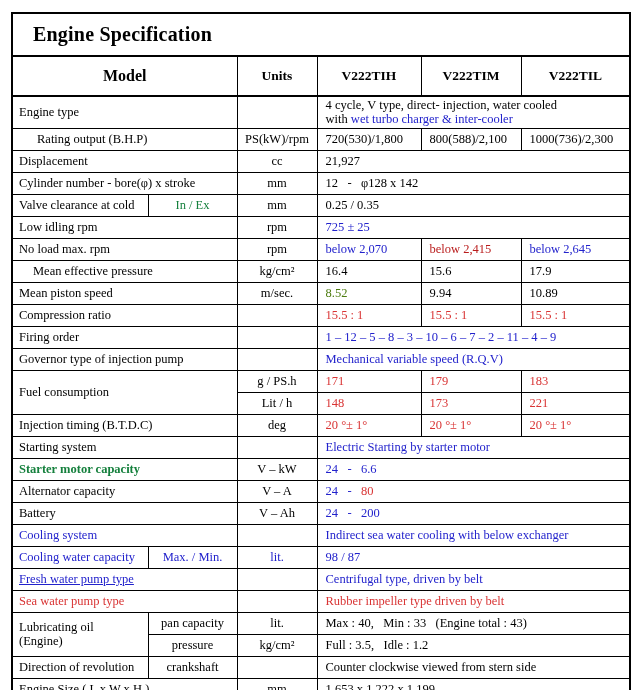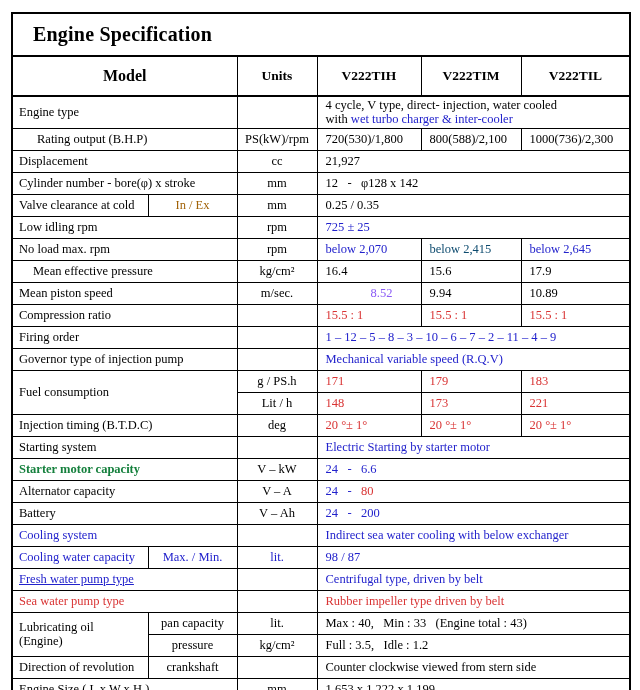--- a/index.html
+++ b/index.html
@@ -63,47 +63,47 @@
           <td class="units" style="color: rgb(0, 0, 0);">cc</td>
           <td class="value" colspan="3"><span style="color: rgb(0, 0, 0);">21,927</span></td>
         </tr>
         <tr>
           <td class="label" colspan="2" style="color: rgb(0, 0, 0);">Cylinder number - bore(φ) x stroke</td>
           <td class="units" style="color: rgb(0, 0, 0);">mm</td>
           <td class="value" colspan="3"><span style="color: rgb(0, 0, 0);">12   -   φ128 x 142</span></td>
         </tr>
         <tr>
           <td class="label" colspan="1" style="color: rgb(0, 0, 0);">Valve clearance at cold</td>
-          <td class="sub" style="color: #a16207; margin-left: 20px;">In / Ex</td>
+          <td class="sub" style="color: #15803d; margin-left: 20px;">In / Ex</td>
           <td class="units" style="color: rgb(0, 0, 0);">mm</td>
           <td class="value" colspan="3"><span style="color: rgb(0, 0, 0);">0.25 / 0.35</span></td>
         </tr>
         <tr>
           <td class="label" colspan="2" style="color: rgb(0, 0, 0);">Low idling rpm</td>
           <td class="units" style="color: rgb(0, 0, 0);">rpm</td>
           <td class="value" colspan="3"><span style="color: rgb(34, 34, 204);">725 ± 25</span></td>
         </tr>
         <tr>
           <td class="label" colspan="2" style="color: rgb(0, 0, 0);">No load max. rpm</td>
           <td class="units" style="color: rgb(0, 0, 0);">rpm</td>
           <td class="value"><span style="color: rgb(34, 34, 204);">below 2,070</span></td>
-          <td class="value"><span style="color: #0c4a6e;">below 2,415</span></td>
+          <td class="value"><span style="color: #b91c1c;">below 2,415</span></td>
           <td class="value"><span style="color: rgb(34, 34, 204);">below 2,645</span></td>
         </tr>
         <tr>
           <td class="label" colspan="2" style="color: rgb(0, 0, 0); padding-left: 20px;">Mean effective pressure</td>
           <td class="units" style="color: rgb(0, 0, 0);">kg/cm²</td>
           <td class="value"><span style="color: rgb(0, 0, 0);">16.4</span></td>
           <td class="value"><span style="color: rgb(0, 0, 0);">15.6</span></td>
           <td class="value"><span style="color: rgb(0, 0, 0);">17.9</span></td>
         </tr>
         <tr>
           <td class="label" colspan="2" style="color: rgb(0, 0, 0);">Mean piston speed</td>
           <td class="units" style="color: rgb(0, 0, 0);">m/sec.</td>
-          <td class="value"><span style="color: #8b5cf6; margin-left: 45px;">8.52</span></td>
+          <td class="value"><span style="color: #4d7c0f;">8.52</span></td>
           <td class="value"><span style="color: rgb(0, 0, 0);">9.94</span></td>
           <td class="value"><span style="color: rgb(0, 0, 0);">10.89</span></td>
         </tr>
         <tr>
           <td class="label" colspan="2" style="color: rgb(0, 0, 0);">Compression ratio</td>
           <td class="units" style="color: rgb(0, 0, 0);"></td>
           <td class="value"><span style="color: rgb(217, 52, 52);">15.5 : 1</span></td>
           <td class="value"><span style="color: rgb(217, 52, 52);">15.5 : 1</span></td>
           <td class="value"><span style="color: rgb(217, 52, 52);">15.5 : 1</span></td>
         </tr>

